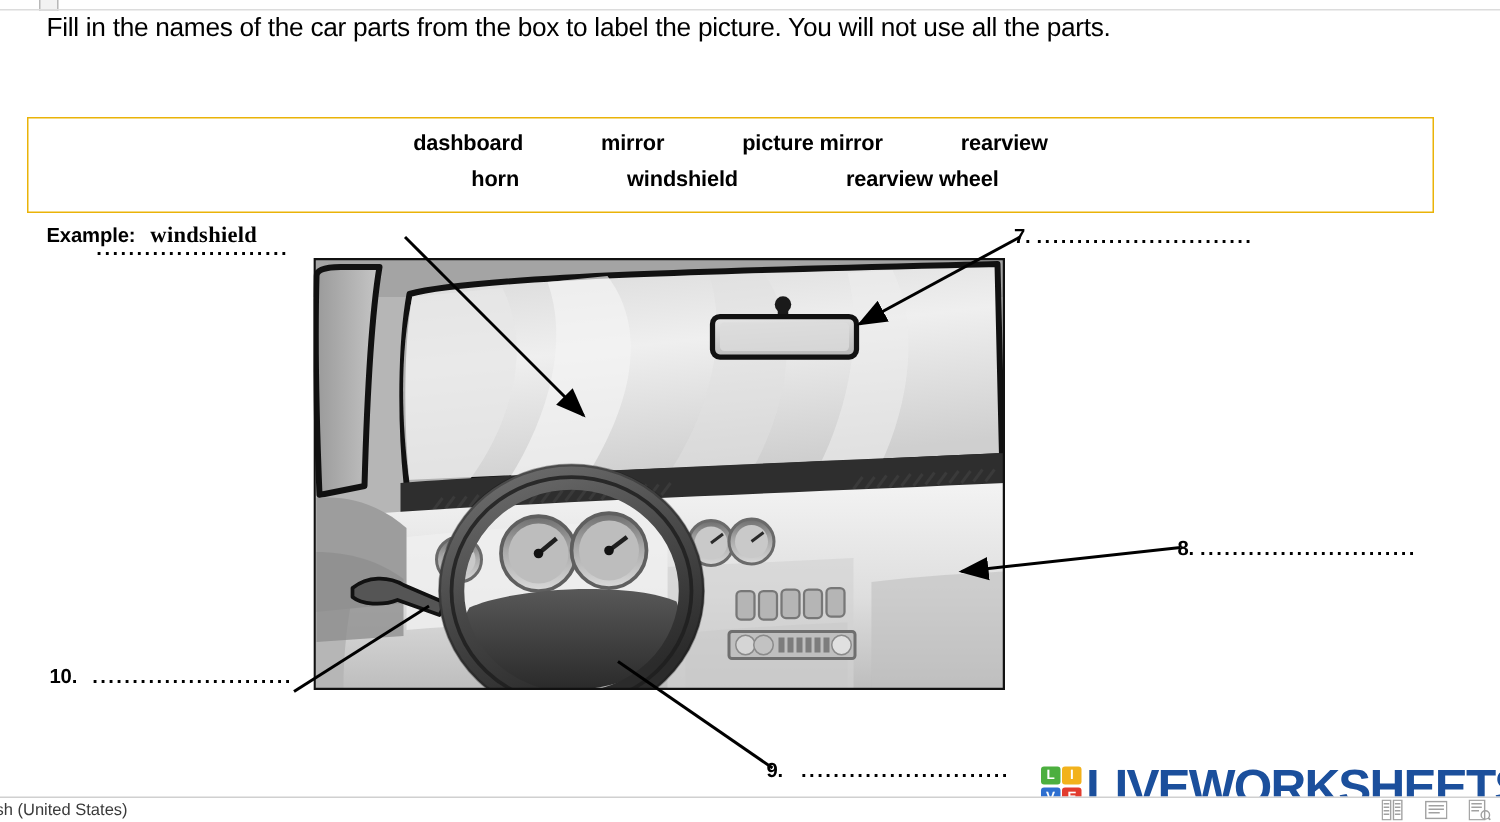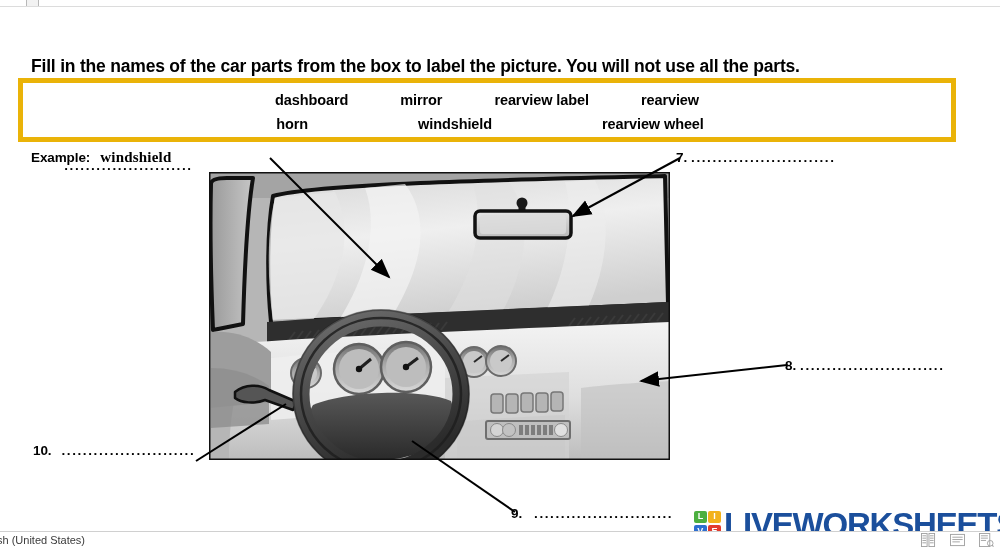--- a/index.html
+++ b/index.html
@@ -37,46 +37,45 @@
     background: #dcdcdc;
   }
 
   
   #instructions {
     position: absolute;
     left: 31px;
     top: 6px;
     width: 910px;
     font-size: 17.5px;
-    font-weight: bold;
+    font-weight: normal;
     line-height: 24px;
     letter-spacing: -0.2px;
-    margin-top: 48px;
   }
 
   
   #word-bank {
     position: absolute;
     left: 18px;
     top: 78px;
     width: 938px;
     height: 64px;
-    border: 5px solid #eab308;
+    border: 1px solid #eab308;
     box-sizing: border-box;
     background: #ffffff;
   }
   .bank-row {
     display: flex;
     justify-content: center;
     font-size: 14.5px;
     font-weight: bold;
     letter-spacing: -0.1px;
   }
   .bank-row.row1 { margin-top: 9px; padding-left: 0px; }
-  .bank-row.row2 { margin-top: 8px; padding-left: 6px; gap: 38px; }
+  .bank-row.row2 { margin-top: 8px; padding-left: 6px; }
   .bank-word { white-space: nowrap; }
   .row1 .bank-word { margin: 0 26px; }
   .row2 .bank-word { margin: 0 36px; }
 
   
   .blank-group {
     position: absolute;
     display: flex;
     align-items: baseline;
     white-space: nowrap;
@@ -231,21 +230,21 @@
 
 <div id="top-nub"></div>
 <div id="top-rule"></div>
 
 <div id="instructions">Fill in the names of the car parts from the box to label the picture. You will not use all the parts.</div>
 
 <div id="word-bank">
   <div class="bank-row row1">
     <span class="bank-word">dashboard</span>
     <span class="bank-word">mirror</span>
-    <span class="bank-word">rearview label</span>
+    <span class="bank-word">picture mirror</span>
     <span class="bank-word">rearview</span>
   </div>
   <div class="bank-row row2">
     <span class="bank-word">horn</span>
     <span class="bank-word">windshield</span>
     <span class="bank-word">rearview wheel</span>
   </div>
 </div>
 
 <div class="blank-group" id="blank-example">

